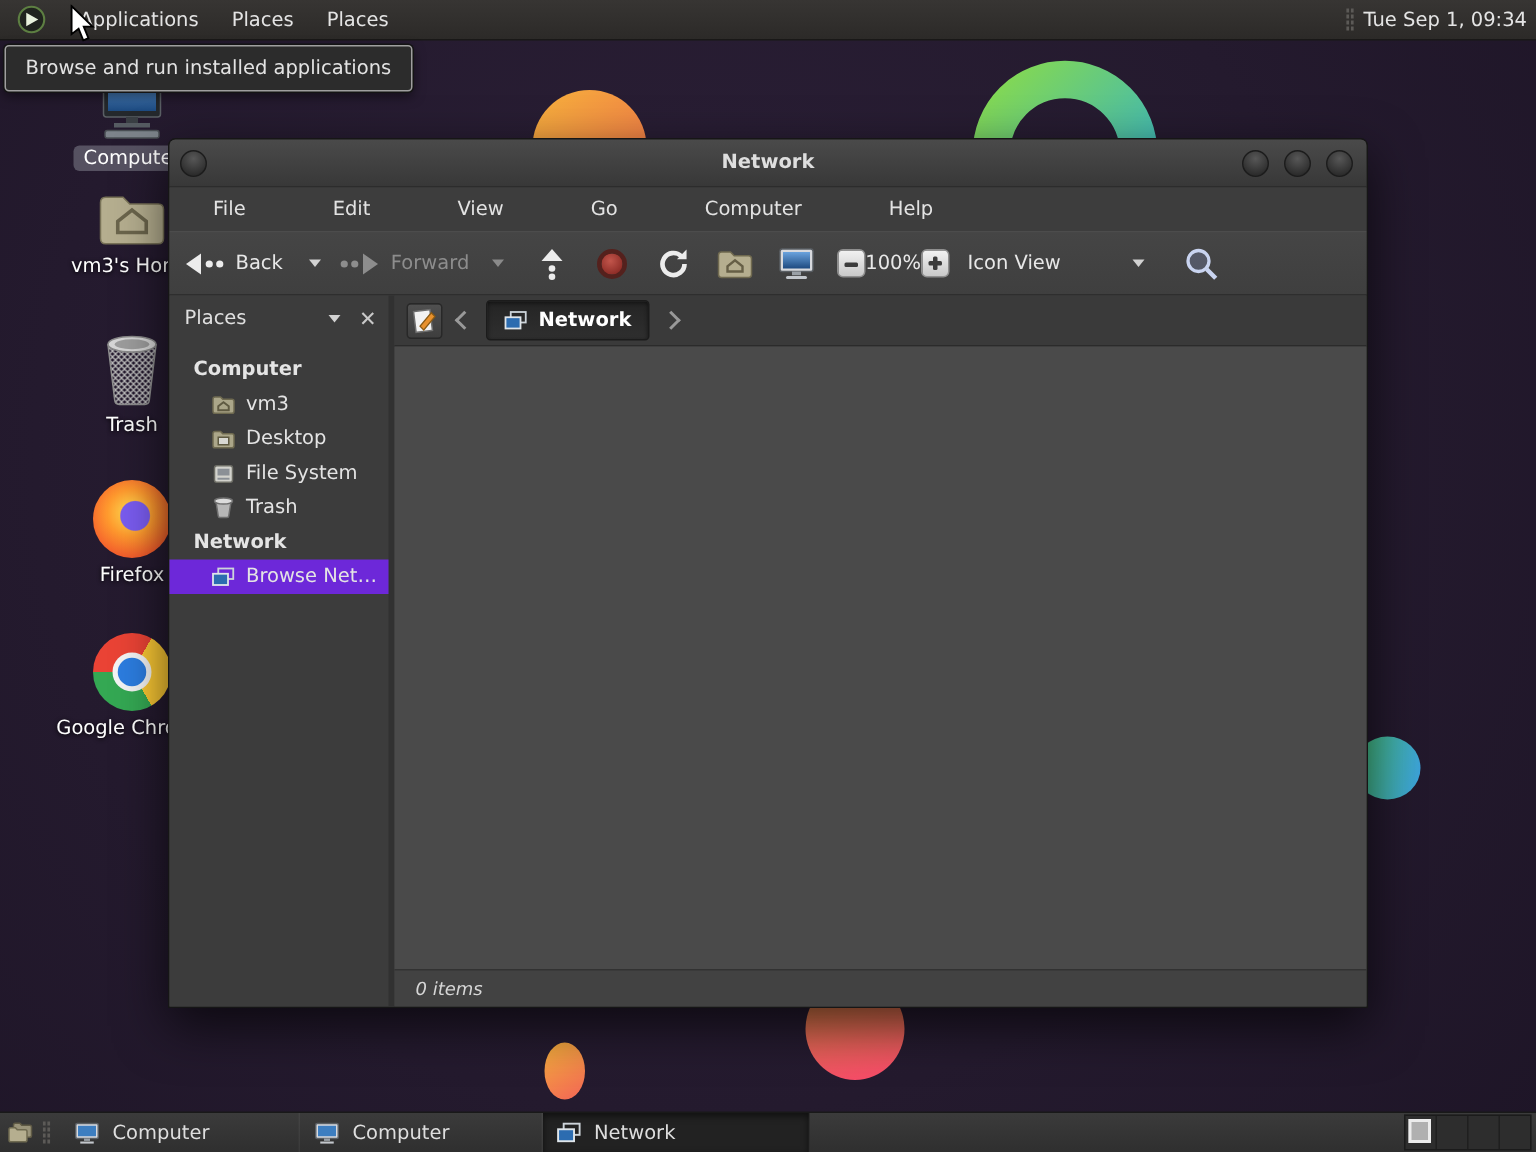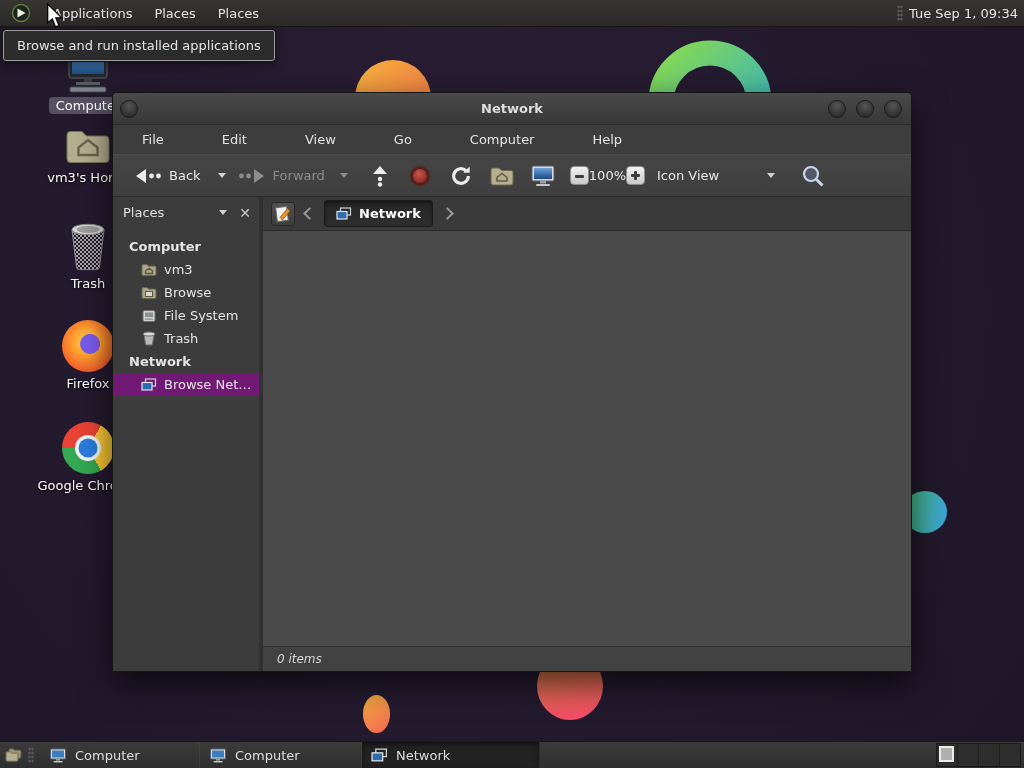--- a/index.html
+++ b/index.html
@@ -60,21 +60,21 @@
       background:radial-gradient(circle at 50% 30%,#575757,#2c2c2c 78%);border:1px solid #1c1c1c}
   .win-btn-left{margin-left:7px;position:relative;z-index:2}
   .win-btns-right{margin-left:auto;display:flex;gap:10px;padding-right:9px;position:relative;z-index:2}
 
   .menubar{height:29px;flex:0 0 29px;display:flex;align-items:center;background:#3d3d3d;
       color:#e3e3e3;font-size:13px}
   .mb-item{padding:0 29px}
 
   .toolbar{height:41px;flex:0 0 41px;background:linear-gradient(#454545,#3f3f3f);
       border-top:1px solid #4c4c4c;border-bottom:1px solid #2e2e2e;
-      display:flex;align-items:center;padding:0 21px;color:#e8e8e8;font-size:13px}
+      display:flex;align-items:center;padding:0 9px;color:#e8e8e8;font-size:13px}
   .tb-group{display:flex;align-items:center;gap:7px}
   .caret{width:0;height:0;border-left:4px solid transparent;border-right:4px solid transparent;
       border-top:5px solid #d2d2d2}
   .caret.dim{border-top-color:#8a8a8a}
   .dim-text{color:#8d8d8d}
   .stop-circle{width:20px;height:20px;border-radius:50%;box-sizing:border-box;
       background:radial-gradient(circle at 42% 35%,#c2554b,#8e2d27 75%);border:3px solid #54211d}
   .zoom-btn{width:19px;height:19px;border-radius:4px;box-sizing:border-box;position:relative;
       background:linear-gradient(#f2f2f2,#c9c9c9);border:1px solid #8f8f8f}
   .minus-bar{position:absolute;left:4px;top:8px;width:9px;height:3px;background:#3c3c3c;border-radius:1px}
@@ -96,21 +96,21 @@
   .window-body{flex:1;display:flex;min-height:0}
   .sidebar{width:146px;flex:0 0 146px;background:#3c3c3c;border-right:4px solid #313131;
       display:flex;flex-direction:column}
   .sidebar-header{height:31px;flex:0 0 31px;display:flex;align-items:center;
       padding:0 8px 0 10px;color:#e0e0e0;font-size:13px}
   .sb-close{margin-left:12px;color:#c9c9c9;font-size:14px;line-height:1}
   .side-tree{padding-top:7px}
   .side-row{height:23px;display:flex;align-items:center;gap:7px;color:#e4e4e4;font-size:13px;
       padding-left:28px}
   .side-row.section{font-weight:700;padding-left:16px}
-  .side-row.selected{background:#701a75}
+  .side-row.selected{background:#6d28d9}
 
   .main-col{flex:1;display:flex;flex-direction:column;min-width:0}
   .content{flex:1;background:#4a4a4a}
   .statusbar{height:24px;flex:0 0 24px;background:#424242;border-top:1px solid #323232;
       display:flex;align-items:center;padding-left:14px;color:#d6d6d6;font-size:12px;font-style:italic}
 
   
   .bottom-panel{position:absolute;left:0;bottom:0;right:0;height:26px;z-index:50;
       background:linear-gradient(#3b3b3b,#2f2f2f);border-top:1px solid #191919;
       display:flex;align-items:center;color:#dedede;font-size:13px}
@@ -326,21 +326,21 @@
             <path d="M4.5 10.5 v-2.6 l3.5-2.7 3.5 2.7 v2.6 Z" fill="none" stroke="#5f5a42" stroke-width="1.3"></path>
           </svg>
           <span>vm3</span>
         </div>
 
         <div class="side-row">
           <svg width="16" height="14" viewBox="0 0 16 14">
             <path d="M1 3 q0-1.4 1.4-1.4 h3.6 l1.5 1.5 h6.1 q1.4 0 1.4 1.4 v6.6 q0 1.4-1.4 1.4 H2.4 q-1.4 0-1.4-1.4 Z" fill="#aba689" stroke="#6f6a50"></path>
             <rect x="4.5" y="5.5" width="7" height="5" fill="#d8d8d2" stroke="#5f5a42"></rect>
           </svg>
-          <span>Browse</span>
+          <span>Desktop</span>
         </div>
 
         <div class="side-row">
           <svg width="16" height="14" viewBox="0 0 16 14">
             <rect x="2" y="1.5" width="12" height="11" rx="1.5" fill="#d2d2cc" stroke="#6e6e66"></rect>
             <rect x="4" y="3.5" width="8" height="4.5" fill="#8b9096"></rect>
             <rect x="4" y="9.5" width="8" height="1.3" fill="#8b9096"></rect>
           </svg>
           <span>File System</span>
         </div>

